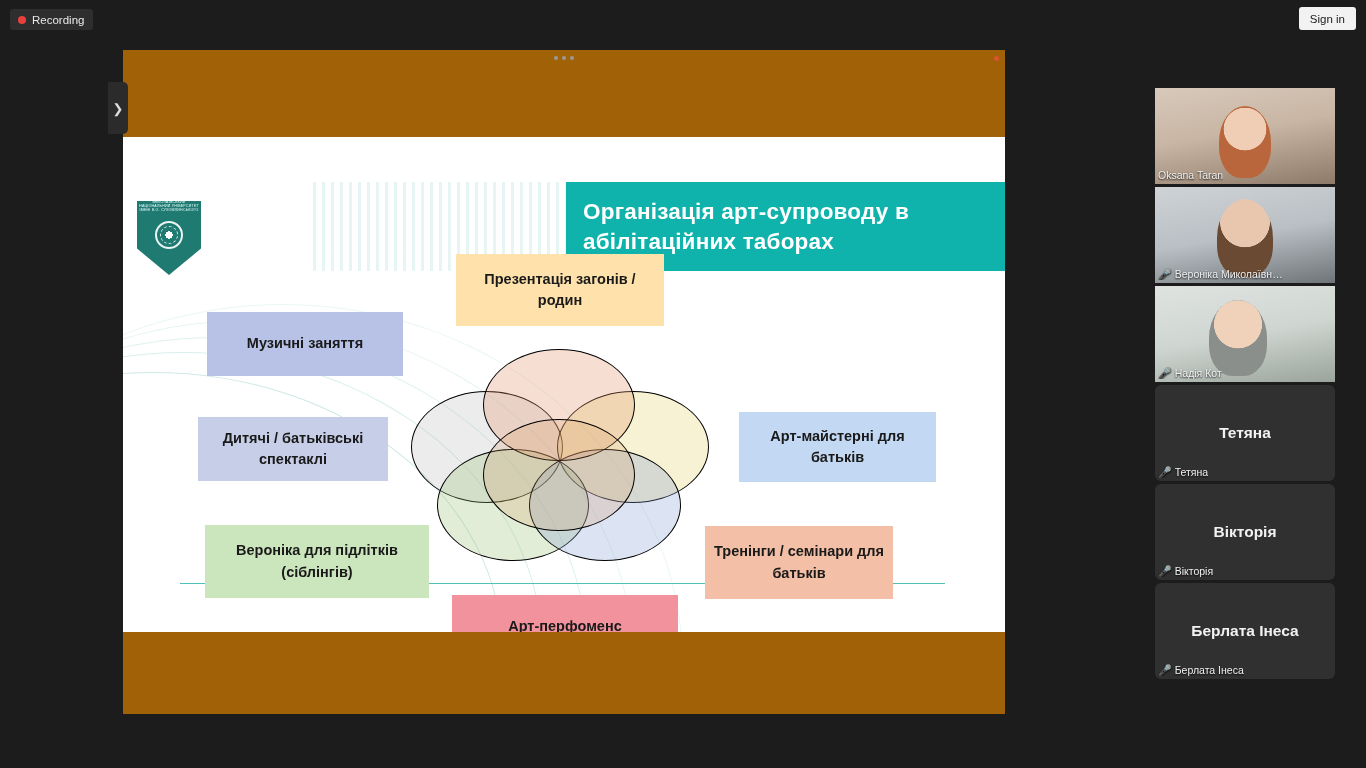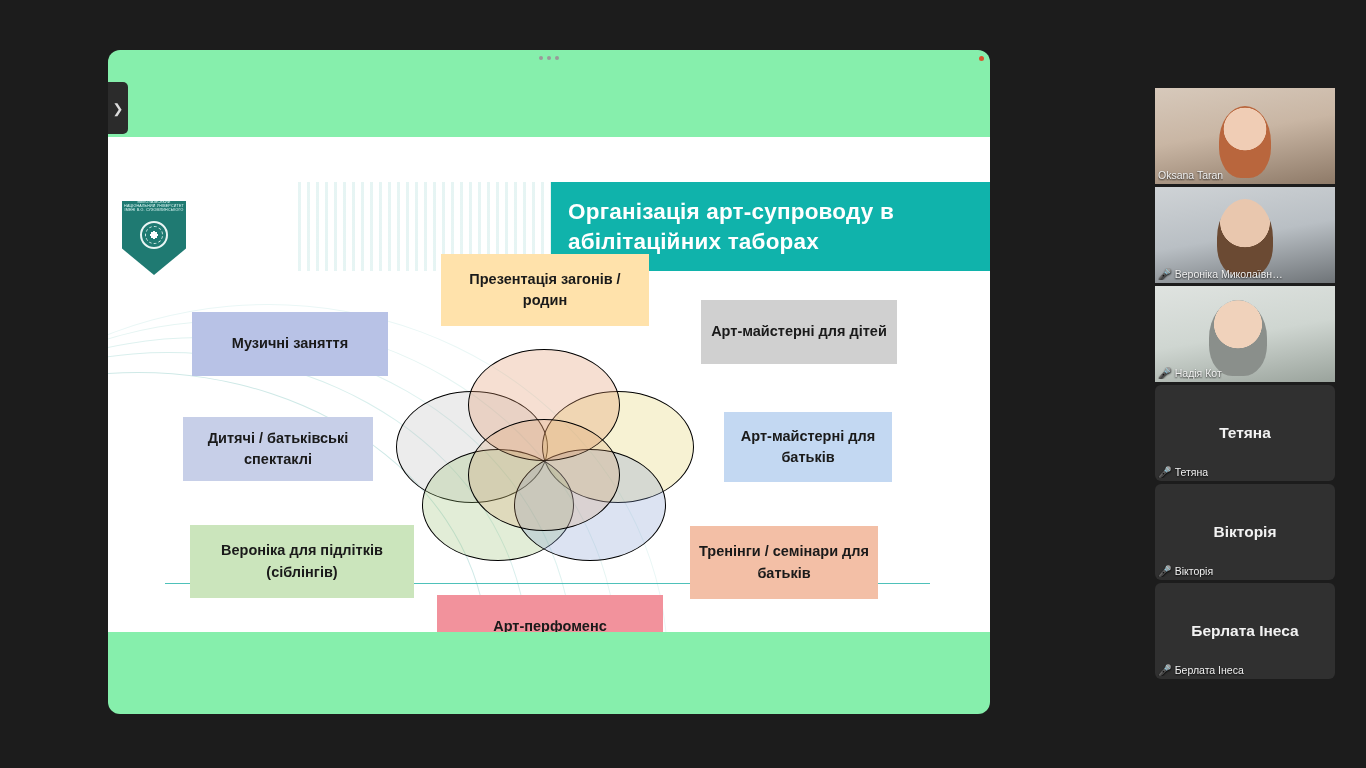--- a/index.html
+++ b/index.html
@@ -25,23 +25,22 @@
   .rec-label { color: #e9e9e9; font-size: 11.5px; }
   .signin-btn {
     position: absolute; right: 10px; top: 7px; height: 23px;
     display: flex; align-items: center; padding: 0 11px;
     background: #f2f2f2; color: #1b1b1b; font-size: 11.5px;
     border-radius: 3px; cursor: pointer;
   }
 
   
   .stage {
-    position: absolute; left: 108px; top: 50px; width: 882px; height: 664px;
-    background: #86efac;
-    border-radius: 12px;
+    position: absolute; left: 123px; top: 50px; width: 882px; height: 664px;
+    background: #a16207;
   }
   .stage-dots {
     position: absolute; left: 50%; top: 6px; transform: translateX(-50%);
     display: flex; gap: 4px;
   }
   .stage-dots i { width: 4px; height: 4px; border-radius: 50%; background: #9a9a9a; display:block; }
   .stage-rec-dot {
     position: absolute; right: 6px; top: 6px; width: 5px; height: 5px;
     border-radius: 50%; background: #d8562f;
   }
@@ -111,21 +110,21 @@
 
   .box {
     position: absolute; display: flex; align-items: center; justify-content: center;
     text-align: center; font-size: 14.5px; font-weight: bold; color: #1a1a1a;
     line-height: 1.45; padding: 0 8px;
   }
   .b-presentation { left: 333px; top: 117px; width: 208px; height: 72px; background: #ffe2ab; }
   .b-music        { left: 84px;  top: 175px; width: 196px; height: 64px; background: #b8c2e6; }
   .b-artkids      { left: 593px; top: 163px; width: 196px; height: 64px; background: #d0d0d0; }
   .b-plays        { left: 75px;  top: 280px; width: 190px; height: 64px; background: #c7cfe8; }
-  .b-artparents   { left: 616px; top: 275px; width: 168px; height: 70px; background: #c3d8f2; }
+  .b-artparents   { left: 616px; top: 275px; width: 197px; height: 70px; background: #c3d8f2; }
   .b-training     { left: 82px;  top: 388px; width: 224px; height: 73px; background: #cbe5bc; }
   .b-seminars     { left: 582px; top: 389px; width: 188px; height: 73px; background: #f3bfa6; }
   .b-perf         { left: 329px; top: 458px; width: 226px; height: 64px; background: #f2929c; }
 
   
   .venn { position: absolute; left: 278px; top: 212px; width: 318px; height: 235px; }
   .venn span {
     position: absolute; border-radius: 50%; border: 1.6px solid;
     width: 152px; height: 112px; display:block;
   }
@@ -180,20 +179,27 @@
   }
   .tile.nameonly .initial {
     color: #f2f2f2; font-size: 15.5px; font-weight: bold;
   }
 </style>
 </head>
 <body>
 
 <div id="app">
 
+  <div class="topbar">
+    <div class="rec-pill">
+      <span class="rec-dot"></span>
+      <span class="rec-label">Recording</span>
+    </div>
+    <div class="signin-btn">Sign in</div>
+  </div>
 
   <div class="stage">
     <div class="stage-dots">
         <i></i>
         <i></i>
         <i></i>
       </div>
     <div class="stage-rec-dot"></div>
 
     <div class="slide">
@@ -220,21 +226,20 @@
         <span class="v2"></span>
         <span class="v3"></span>
         <span class="v4"></span>
         <span class="v5"></span>
         <span class="v1"></span>
         <span class="v6"></span>
       </div>
 
       <div class="box b-presentation">Презентація загонів / родин</div>
       <div class="box b-music">Музичні заняття</div>
-      <div class="box b-artkids">Арт-майстерні для дітей</div>
       <div class="box b-plays">Дитячі / батьківські спектаклі</div>
       <div class="box b-artparents">Арт-майстерні для батьків</div>
       <div class="box b-training">Вероніка для підлітків (сіблінгів)</div>
       <div class="box b-seminars">Тренінги / семінари для батьків</div>
       <div class="box b-perf">Арт-перфоменс</div>
     </div>
   </div>
 
   <div class="panel-toggle">❯</div>
 

